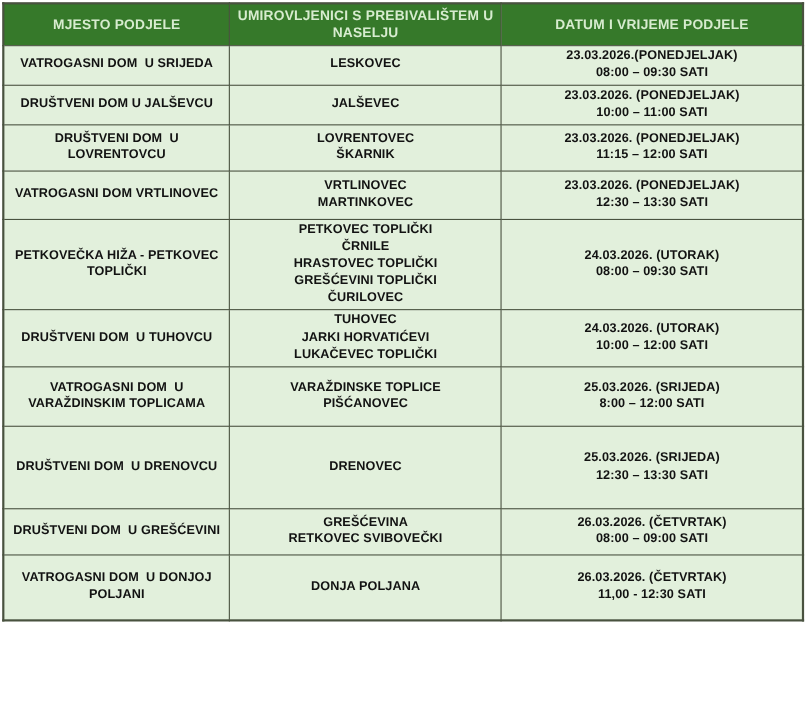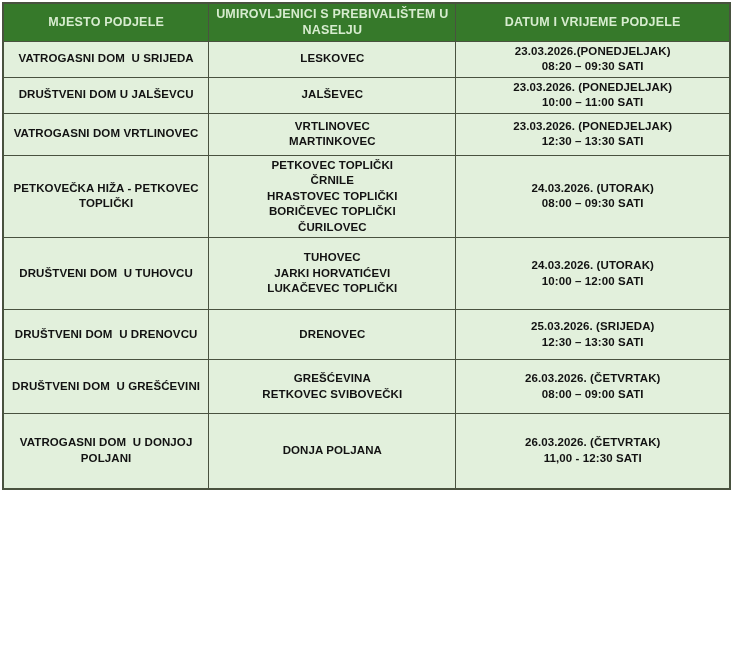--- a/index.html
+++ b/index.html
@@ -77,53 +77,68 @@
         <th>UMIROVLJENICI S PREBIVALIŠTEM U
 NASELJU</th>
         <th>DATUM I VRIJEME PODJELE</th>
       </tr>
     </thead>
     <tbody>
         <tr>
     <td>VATROGASNI DOM  U SRIJEDA</td>
     <td>LESKOVEC</td>
     <td>23.03.2026.(PONEDJELJAK)
-08:20 – 09:30 SATI</td>
+08:00 – 09:30 SATI</td>
   </tr>
         <tr>
     <td>DRUŠTVENI DOM U JALŠEVCU</td>
     <td>JALŠEVEC</td>
     <td>23.03.2026. (PONEDJELJAK)
 10:00 – 11:00 SATI</td>
+  </tr>
+        <tr>
+    <td>DRUŠTVENI DOM  U LOVRENTOVCU</td>
+    <td>LOVRENTOVEC
+ŠKARNIK</td>
+    <td>23.03.2026. (PONEDJELJAK)
+11:15 – 12:00 SATI</td>
   </tr>
         <tr>
     <td>VATROGASNI DOM VRTLINOVEC</td>
     <td>VRTLINOVEC
 MARTINKOVEC</td>
     <td>23.03.2026. (PONEDJELJAK)
 12:30 – 13:30 SATI</td>
   </tr>
         <tr>
     <td>PETKOVEČKA HIŽA - PETKOVEC
 TOPLIČKI</td>
     <td>PETKOVEC TOPLIČKI
 ČRNILE
 HRASTOVEC TOPLIČKI
-BORIČEVEC TOPLIČKI
+GREŠĆEVINI TOPLIČKI
 ČURILOVEC</td>
     <td>24.03.2026. (UTORAK)
 08:00 – 09:30 SATI</td>
   </tr>
         <tr>
     <td>DRUŠTVENI DOM  U TUHOVCU</td>
     <td>TUHOVEC
 JARKI HORVATIĆEVI
 LUKAČEVEC TOPLIČKI</td>
     <td>24.03.2026. (UTORAK)
 10:00 – 12:00 SATI</td>
+  </tr>
+        <tr>
+    <td>VATROGASNI DOM  U
+VARAŽDINSKIM TOPLICAMA</td>
+    <td>VARAŽDINSKE TOPLICE
+PIŠĆANOVEC</td>
+    <td>25.03.2026. (SRIJEDA)
+8:00 – 12:00 SATI</td>
   </tr>
         <tr>
     <td>DRUŠTVENI DOM  U DRENOVCU</td>
     <td>DRENOVEC</td>
     <td>25.03.2026. (SRIJEDA)
 12:30 – 13:30 SATI</td>
   </tr>
         <tr>
     <td>DRUŠTVENI DOM  U GREŠĆEVINI</td>
     <td>GREŠĆEVINA

